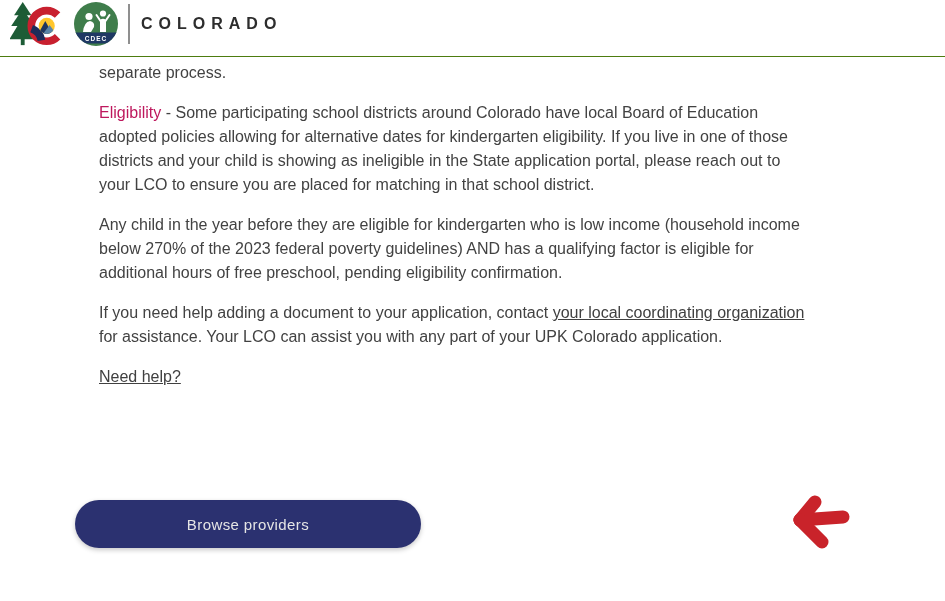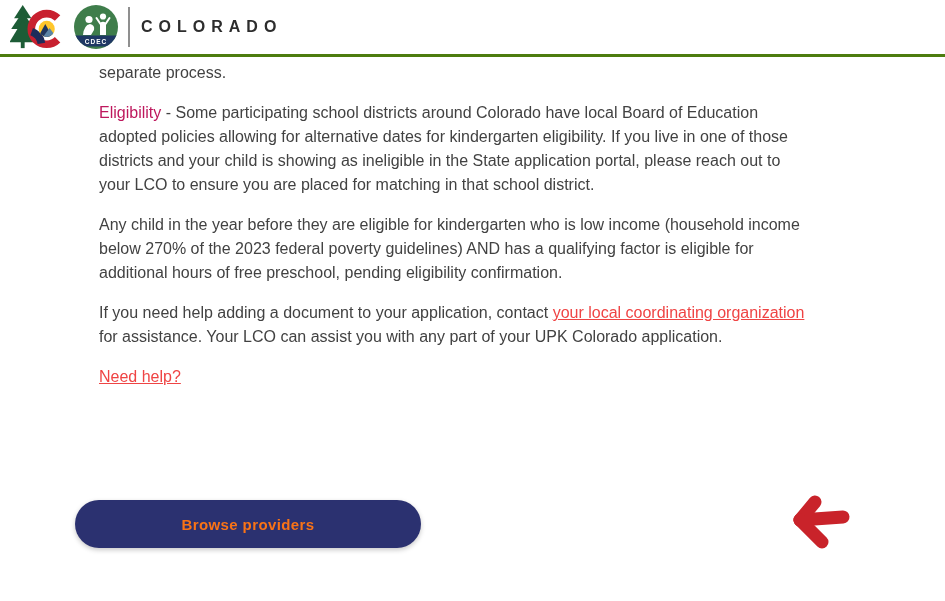--- a/index.html
+++ b/index.html
@@ -10,23 +10,23 @@
     width: 945px;
     height: 601px;
     background: #ffffff;
     overflow: hidden;
   }
 
   
   .header {
     height: 57px;
     background: #ffffff;
-    border-bottom: 3px solid #4d7c0f;
+    border-bottom: 1px solid #4d7c0f;
     display: flex;
-    align-items: center;
+    align-items: flex-start;
     padding-left: 10px;
   }
   .logo-row { display: flex; align-items: center; }
   .logo-svg { display: block; }
   .logo-divider {
     width: 2px;
     height: 40px;
     background: #8f8f8f;
     margin: 0 11px 0 9px;
   }
@@ -55,43 +55,43 @@
   .content p {
     font-size: 16px;
     line-height: 24px;
     color: #424242;
     margin-top: 16px;
     margin-left: 24px;
   }
   .content p.first { margin-top: 3px; }
   .content b { font-weight: 400; color: #be185d; }
   .content a {
-    color: #ef4444;
+    color: #404040;
     text-decoration: underline;
     cursor: pointer;
   }
   .need-help-wrap { margin-top: 16px; }
 
   
   .btn-row {
     position: absolute;
     top: 500px;
     left: 75px;
     display: flex;
     gap: 11px;
   }
   .btn {
     height: 48px;
     border: none;
     border-radius: 24px;
     background: #2b3170;
-    color: #f97316;
+    color: #e5e5e5;
     font-family: "Liberation Sans", sans-serif;
     font-size: 15px;
-    font-weight: 700;
+    font-weight: 400;
     letter-spacing: 0.4px;
     display: flex;
     align-items: center;
     justify-content: center;
     cursor: pointer;
     box-shadow: 0 2px 5px rgba(0,0,0,0.22);
   }
   .btn-browse { width: 346px; }
   .btn-submit { width: 344px; }
 

